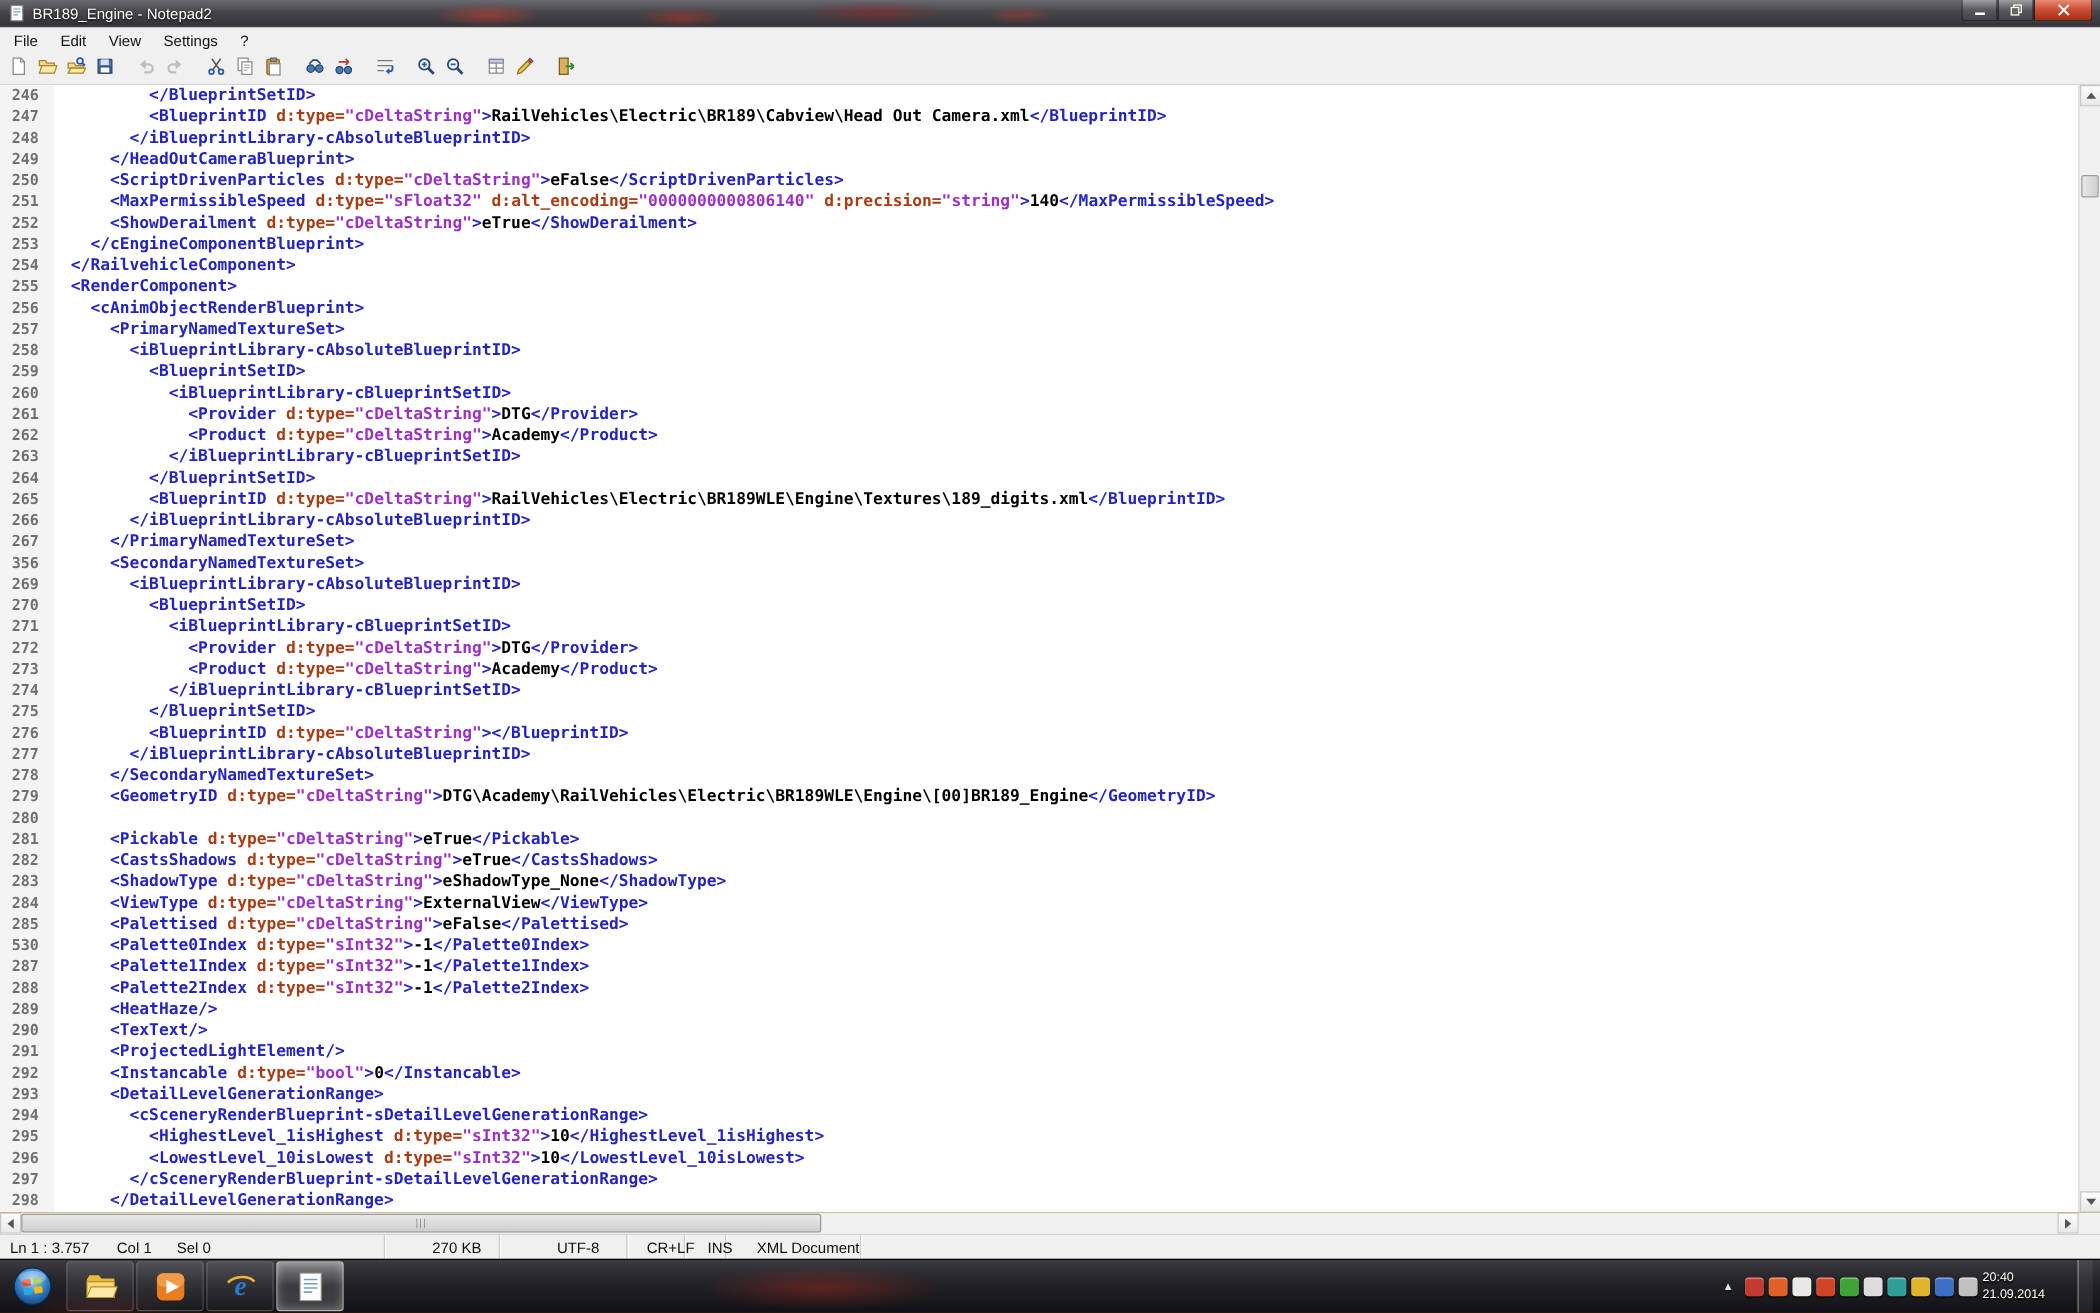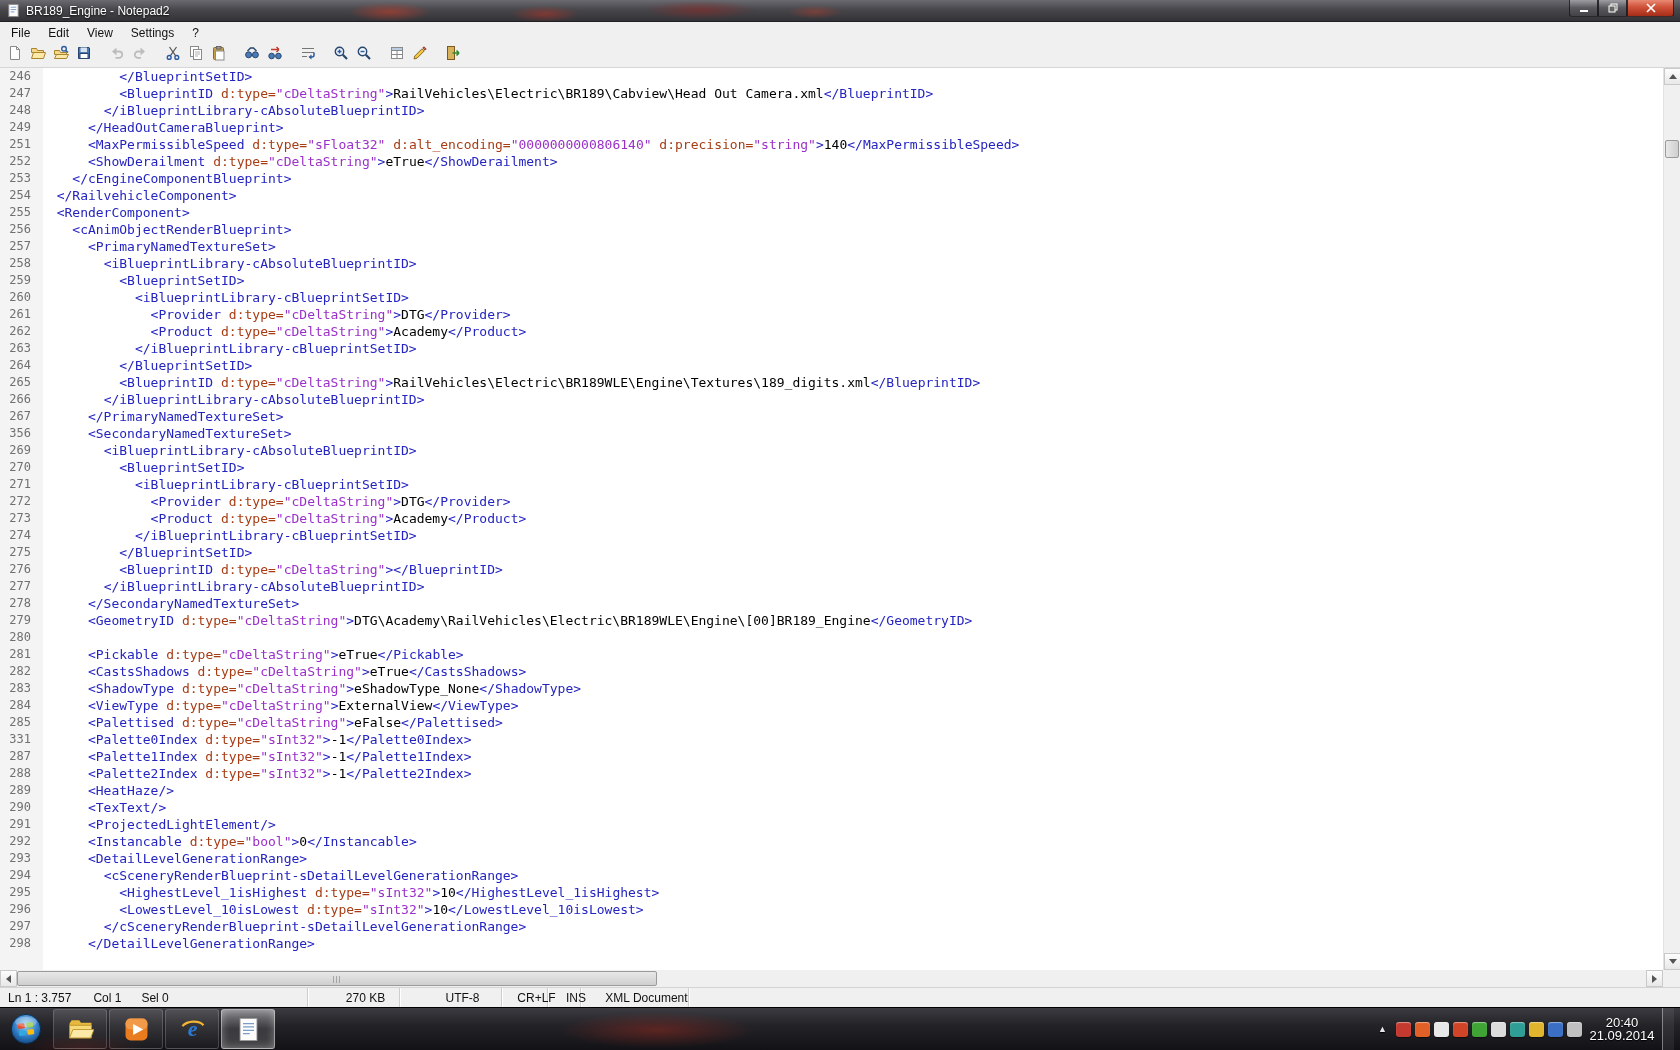--- a/index.html
+++ b/index.html
@@ -38,21 +38,21 @@
 
   
   .toolbar { height:25px; flex:none; display:flex; align-items:center; background:#f0f0f0;
              border-bottom:1px solid #d6d6d6; padding:0 3px; }
   .tbtn { width:23px; height:22px; display:flex; align-items:center; justify-content:center; }
   .tbtn svg { width:16px; height:16px; }
   .tbtn.gap { margin-left:10px; }
   .tbtn.disabled { opacity:.32; filter:grayscale(1); }
 
   
-  .editor { flex:1; position:relative; background:#a16207; overflow:hidden; }
+  .editor { flex:1; position:relative; background:#a16207; overflow:hidden;font-weight:bold; }
   .code-area { position:absolute; left:0; top:0; right:17px; bottom:0; overflow:hidden;
     font-family:"DejaVu Sans Mono", monospace; font-size:13px; line-height:17px;
     background:linear-gradient(to right, #f4f4f4 43px, #fff 43px); }
   .row { display:flex; height:17px; white-space:pre; }
   .ln { flex:none; width:37px; padding-right:6px; text-align:right; color:var(--c-linenum,#707070);
         background:#f4f4f4; font-size:12px; }
   .lc { padding-left:4px; white-space:pre; }
   .tok-t { color:var(--c-tag,#2424c0); }
   .tok-a { color:var(--c-attr,#a83c14); }
   .tok-v { color:var(--c-val,#9a30c8); }
@@ -102,21 +102,21 @@
   .task-app { width:54px; height:40px; margin:0 1px; display:flex; align-items:center; justify-content:center;
     border-radius:3px; border:1px solid rgba(255,255,255,.18);
     background:linear-gradient(to bottom, rgba(255,255,255,.12), rgba(255,255,255,.03)); }
   .task-app.active { border-color:rgba(255,255,255,.5);
     background:linear-gradient(to bottom, rgba(255,255,255,.38), rgba(255,255,255,.12) 50%, rgba(255,255,255,.2));
     box-shadow:inset 0 0 8px rgba(255,255,255,.35); }
   .task-app svg { width:27px; height:27px; }
   .tray { margin-left:auto; display:flex; align-items:center; gap:4px; padding-right:6px; }
   .tray-expand { color:#e8e8e8; font-size:9px; padding:0 5px; text-shadow:0 1px 1px #000; }
   .tray-ico { width:15px; height:15px; border-radius:3px; box-shadow:inset 0 1px 1px rgba(255,255,255,.45), 0 1px 1px rgba(0,0,0,.5); }
-  .clock { width:72px; text-align:center; color:#fff; font-size:13px; line-height:13px;
+  .clock { width:72px; color:#fff; font-size:10px; line-height:13px;
            text-shadow:0 1px 1px #000; flex:none; }
   .show-desktop { width:12px; height:43px; flex:none; border-left:1px solid rgba(255,255,255,.4);
                   background:rgba(255,255,255,.07); }
 </style>
 </head>
 <body>
 
 <div class="screen">
 
   <div class="window">
@@ -273,20 +273,21 @@
             </svg></span>
         </div>
       </div>
 
     <div class="editor">
       <div class="code-area">
           <div class="row"><span class="ln">246</span><span class="lc">          <span class="tok-t">&lt;/BlueprintSetID&gt;</span></span></div>
           <div class="row"><span class="ln">247</span><span class="lc">          <span class="tok-t">&lt;BlueprintID</span><span class="tok-a"> d:type=</span><span class="tok-v">"cDeltaString"</span><span class="tok-t">&gt;</span><span class="tok-x">RailVehicles\Electric\BR189\Cabview\Head Out Camera.xml</span><span class="tok-t">&lt;/BlueprintID&gt;</span></span></div>
           <div class="row"><span class="ln">248</span><span class="lc">        <span class="tok-t">&lt;/iBlueprintLibrary-cAbsoluteBlueprintID&gt;</span></span></div>
           <div class="row"><span class="ln">249</span><span class="lc">      <span class="tok-t">&lt;/HeadOutCameraBlueprint&gt;</span></span></div>
+          <div class="row"><span class="ln">250</span><span class="lc">      <span class="tok-t">&lt;ScriptDrivenParticles</span><span class="tok-a"> d:type=</span><span class="tok-v">"cDeltaString"</span><span class="tok-t">&gt;</span><span class="tok-x">eFalse</span><span class="tok-t">&lt;/ScriptDrivenParticles&gt;</span></span></div>
           <div class="row"><span class="ln">251</span><span class="lc">      <span class="tok-t">&lt;MaxPermissibleSpeed</span><span class="tok-a"> d:type=</span><span class="tok-v">"sFloat32"</span><span class="tok-a"> d:alt_encoding=</span><span class="tok-v">"0000000000806140"</span><span class="tok-a"> d:precision=</span><span class="tok-v">"string"</span><span class="tok-t">&gt;</span><span class="tok-x">140</span><span class="tok-t">&lt;/MaxPermissibleSpeed&gt;</span></span></div>
           <div class="row"><span class="ln">252</span><span class="lc">      <span class="tok-t">&lt;ShowDerailment</span><span class="tok-a"> d:type=</span><span class="tok-v">"cDeltaString"</span><span class="tok-t">&gt;</span><span class="tok-x">eTrue</span><span class="tok-t">&lt;/ShowDerailment&gt;</span></span></div>
           <div class="row"><span class="ln">253</span><span class="lc">    <span class="tok-t">&lt;/cEngineComponentBlueprint&gt;</span></span></div>
           <div class="row"><span class="ln">254</span><span class="lc">  <span class="tok-t">&lt;/RailvehicleComponent&gt;</span></span></div>
           <div class="row"><span class="ln">255</span><span class="lc">  <span class="tok-t">&lt;RenderComponent&gt;</span></span></div>
           <div class="row"><span class="ln">256</span><span class="lc">    <span class="tok-t">&lt;cAnimObjectRenderBlueprint&gt;</span></span></div>
           <div class="row"><span class="ln">257</span><span class="lc">      <span class="tok-t">&lt;PrimaryNamedTextureSet&gt;</span></span></div>
           <div class="row"><span class="ln">258</span><span class="lc">        <span class="tok-t">&lt;iBlueprintLibrary-cAbsoluteBlueprintID&gt;</span></span></div>
           <div class="row"><span class="ln">259</span><span class="lc">          <span class="tok-t">&lt;BlueprintSetID&gt;</span></span></div>
           <div class="row"><span class="ln">260</span><span class="lc">            <span class="tok-t">&lt;iBlueprintLibrary-cBlueprintSetID&gt;</span></span></div>
@@ -308,21 +309,21 @@
           <div class="row"><span class="ln">276</span><span class="lc">          <span class="tok-t">&lt;BlueprintID</span><span class="tok-a"> d:type=</span><span class="tok-v">"cDeltaString"</span><span class="tok-t">&gt;&lt;/BlueprintID&gt;</span></span></div>
           <div class="row"><span class="ln">277</span><span class="lc">        <span class="tok-t">&lt;/iBlueprintLibrary-cAbsoluteBlueprintID&gt;</span></span></div>
           <div class="row"><span class="ln">278</span><span class="lc">      <span class="tok-t">&lt;/SecondaryNamedTextureSet&gt;</span></span></div>
           <div class="row"><span class="ln">279</span><span class="lc">      <span class="tok-t">&lt;GeometryID</span><span class="tok-a"> d:type=</span><span class="tok-v">"cDeltaString"</span><span class="tok-t">&gt;</span><span class="tok-x">DTG\Academy\RailVehicles\Electric\BR189WLE\Engine\[00]BR189_Engine</span><span class="tok-t">&lt;/GeometryID&gt;</span></span></div>
           <div class="row"><span class="ln">280</span></div>
           <div class="row"><span class="ln">281</span><span class="lc">      <span class="tok-t">&lt;Pickable</span><span class="tok-a"> d:type=</span><span class="tok-v">"cDeltaString"</span><span class="tok-t">&gt;</span><span class="tok-x">eTrue</span><span class="tok-t">&lt;/Pickable&gt;</span></span></div>
           <div class="row"><span class="ln">282</span><span class="lc">      <span class="tok-t">&lt;CastsShadows</span><span class="tok-a"> d:type=</span><span class="tok-v">"cDeltaString"</span><span class="tok-t">&gt;</span><span class="tok-x">eTrue</span><span class="tok-t">&lt;/CastsShadows&gt;</span></span></div>
           <div class="row"><span class="ln">283</span><span class="lc">      <span class="tok-t">&lt;ShadowType</span><span class="tok-a"> d:type=</span><span class="tok-v">"cDeltaString"</span><span class="tok-t">&gt;</span><span class="tok-x">eShadowType_None</span><span class="tok-t">&lt;/ShadowType&gt;</span></span></div>
           <div class="row"><span class="ln">284</span><span class="lc">      <span class="tok-t">&lt;ViewType</span><span class="tok-a"> d:type=</span><span class="tok-v">"cDeltaString"</span><span class="tok-t">&gt;</span><span class="tok-x">ExternalView</span><span class="tok-t">&lt;/ViewType&gt;</span></span></div>
           <div class="row"><span class="ln">285</span><span class="lc">      <span class="tok-t">&lt;Palettised</span><span class="tok-a"> d:type=</span><span class="tok-v">"cDeltaString"</span><span class="tok-t">&gt;</span><span class="tok-x">eFalse</span><span class="tok-t">&lt;/Palettised&gt;</span></span></div>
-          <div class="row"><span class="ln">331</span><span class="lc">      <span class="tok-t">&lt;Palette0Index</span><span class="tok-a"> d:type=</span><span class="tok-v">"sInt32"</span><span class="tok-t">&gt;</span><span class="tok-x">-1</span><span class="tok-t">&lt;/Palette0Index&gt;</span></span></div>
+          <div class="row"><span class="ln">530</span><span class="lc">      <span class="tok-t">&lt;Palette0Index</span><span class="tok-a"> d:type=</span><span class="tok-v">"sInt32"</span><span class="tok-t">&gt;</span><span class="tok-x">-1</span><span class="tok-t">&lt;/Palette0Index&gt;</span></span></div>
           <div class="row"><span class="ln">287</span><span class="lc">      <span class="tok-t">&lt;Palette1Index</span><span class="tok-a"> d:type=</span><span class="tok-v">"sInt32"</span><span class="tok-t">&gt;</span><span class="tok-x">-1</span><span class="tok-t">&lt;/Palette1Index&gt;</span></span></div>
           <div class="row"><span class="ln">288</span><span class="lc">      <span class="tok-t">&lt;Palette2Index</span><span class="tok-a"> d:type=</span><span class="tok-v">"sInt32"</span><span class="tok-t">&gt;</span><span class="tok-x">-1</span><span class="tok-t">&lt;/Palette2Index&gt;</span></span></div>
           <div class="row"><span class="ln">289</span><span class="lc">      <span class="tok-t">&lt;HeatHaze/&gt;</span></span></div>
           <div class="row"><span class="ln">290</span><span class="lc">      <span class="tok-t">&lt;TexText/&gt;</span></span></div>
           <div class="row"><span class="ln">291</span><span class="lc">      <span class="tok-t">&lt;ProjectedLightElement/&gt;</span></span></div>
           <div class="row"><span class="ln">292</span><span class="lc">      <span class="tok-t">&lt;Instancable</span><span class="tok-a"> d:type=</span><span class="tok-v">"bool"</span><span class="tok-t">&gt;</span><span class="tok-x">0</span><span class="tok-t">&lt;/Instancable&gt;</span></span></div>
           <div class="row"><span class="ln">293</span><span class="lc">      <span class="tok-t">&lt;DetailLevelGenerationRange&gt;</span></span></div>
           <div class="row"><span class="ln">294</span><span class="lc">        <span class="tok-t">&lt;cSceneryRenderBlueprint-sDetailLevelGenerationRange&gt;</span></span></div>
           <div class="row"><span class="ln">295</span><span class="lc">          <span class="tok-t">&lt;HighestLevel_1isHighest</span><span class="tok-a"> d:type=</span><span class="tok-v">"sInt32"</span><span class="tok-t">&gt;</span><span class="tok-x">10</span><span class="tok-t">&lt;/HighestLevel_1isHighest&gt;</span></span></div>
           <div class="row"><span class="ln">296</span><span class="lc">          <span class="tok-t">&lt;LowestLevel_10isLowest</span><span class="tok-a"> d:type=</span><span class="tok-v">"sInt32"</span><span class="tok-t">&gt;</span><span class="tok-x">10</span><span class="tok-t">&lt;/LowestLevel_10isLowest&gt;</span></span></div>

